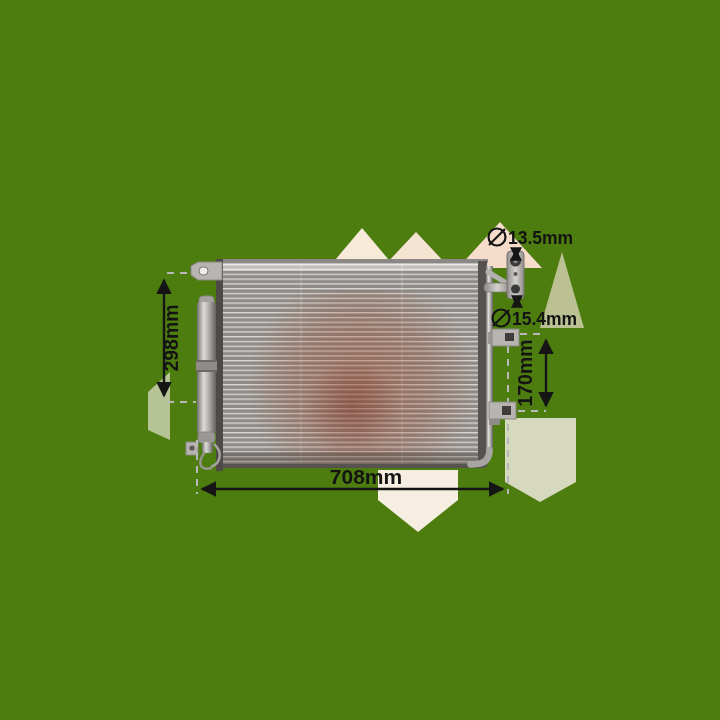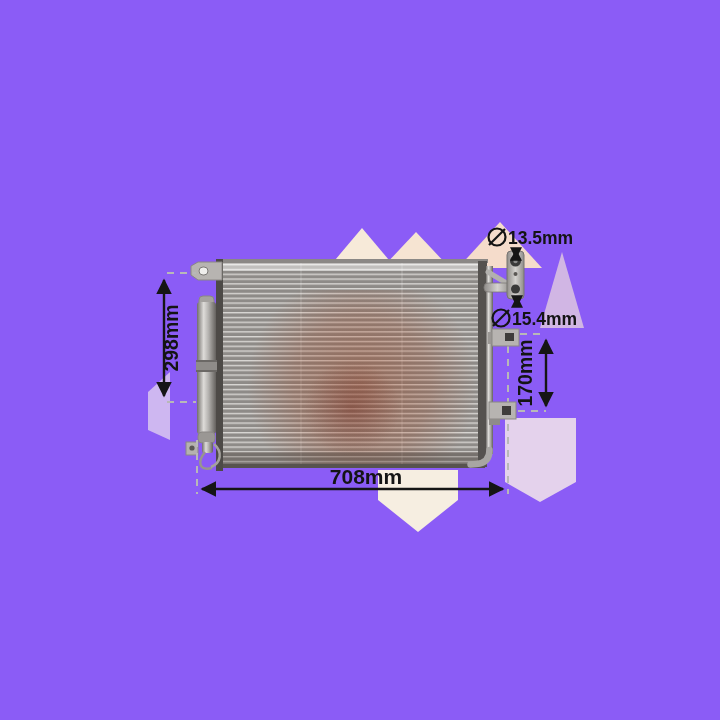--- a/index.html
+++ b/index.html
@@ -1,17 +1,17 @@
 <!DOCTYPE html>
 <html><head>
 <meta charset="utf-8">
 <style>
   html,body{margin:0;padding:0;background:#ffffff;}
   .stage{
-    position:relative;width:720px;height:720px;background:#8b5cf6;
+    position:relative;width:720px;height:720px;background:#4d7c0f;
     outline:1px solid #ececec;overflow:hidden;
     font-family:"Liberation Sans",sans-serif;
   }
   svg{position:absolute;left:0;top:0;}
   .dim-text{
     font-family:"Liberation Sans",sans-serif;
     font-weight:bold;fill:#141414;
   }
   .dash{stroke:#b8b8b8;stroke-width:2;stroke-dasharray:7 6;fill:none;}
   .dimline{stroke:#151515;stroke-width:2.4;fill:none;}

